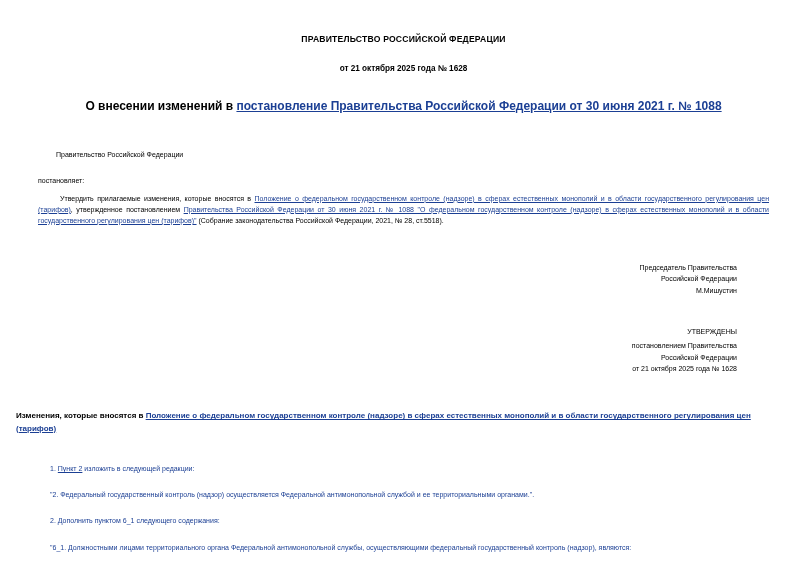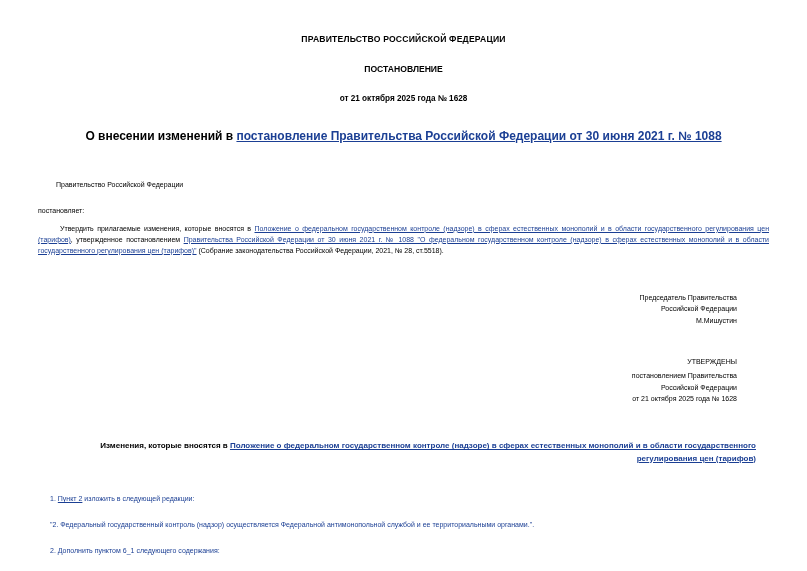--- a/index.html
+++ b/index.html
@@ -84,25 +84,25 @@
     text-align: right;
     font-size: 7px;
     line-height: 1.62;
     padding-right: 32px;
   }
   .approve-head {
     margin-bottom: 3px;
   }
   .changes-title {
     margin-top: 36px;
-    text-align: right;
+    text-align: left;
     font-weight: bold;
     font-size: 8px;
     line-height: 1.55;
-    padding: 0 51px;
+    padding: 0 16px;
     color: #1b3f94;
   }
   .changes-title .plain {
     color: #000000;
   }
   .items {
     margin-top: 28px;
     padding: 0 38px 0 50px;
   }
   .item {
@@ -112,21 +112,20 @@
     text-align: justify;
   }
 </style>
 </head>
 <body>
 
 <div class="page">
 
   <div class="header-block">
     <div class="doc-title">ПРАВИТЕЛЬСТВО РОССИЙСКОЙ ФЕДЕРАЦИИ</div>
-    <div class="doc-kind">ПОСТАНОВЛЕНИЕ</div>
     <div class="doc-date">от 21 октября 2025 года № 1628</div>
     <div class="doc-subject">
       <span>О внесении изменений в </span><a class="link" href="#">постановление Правительства Российской Федерации от 30 июня 2021 г. № 1088</a>
     </div>
   </div>
 
   <div class="body-area">
     <div class="org-line">Правительство Российской Федерации</div>
     <div class="resolve-line">постановляет:</div>
     <div class="para indent">

